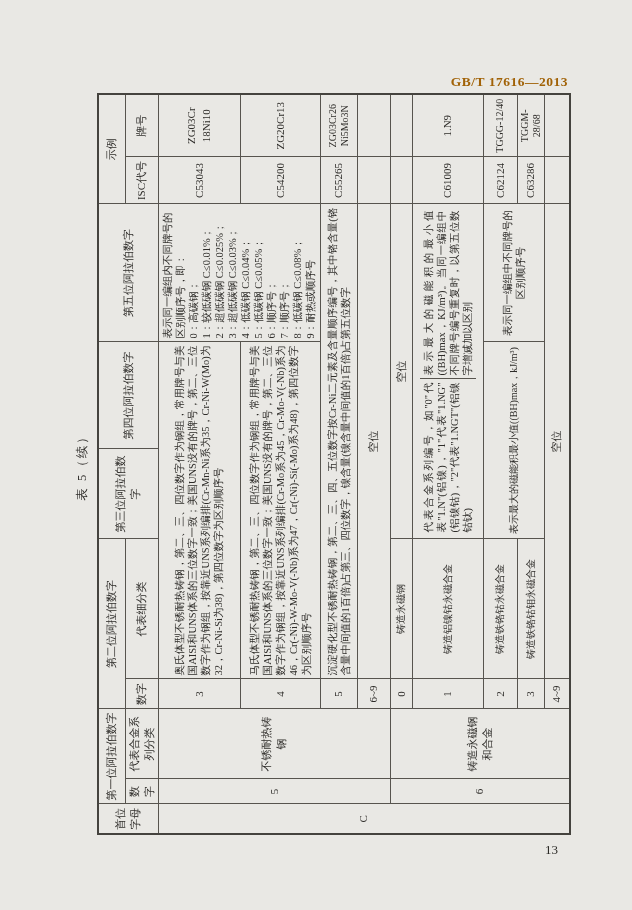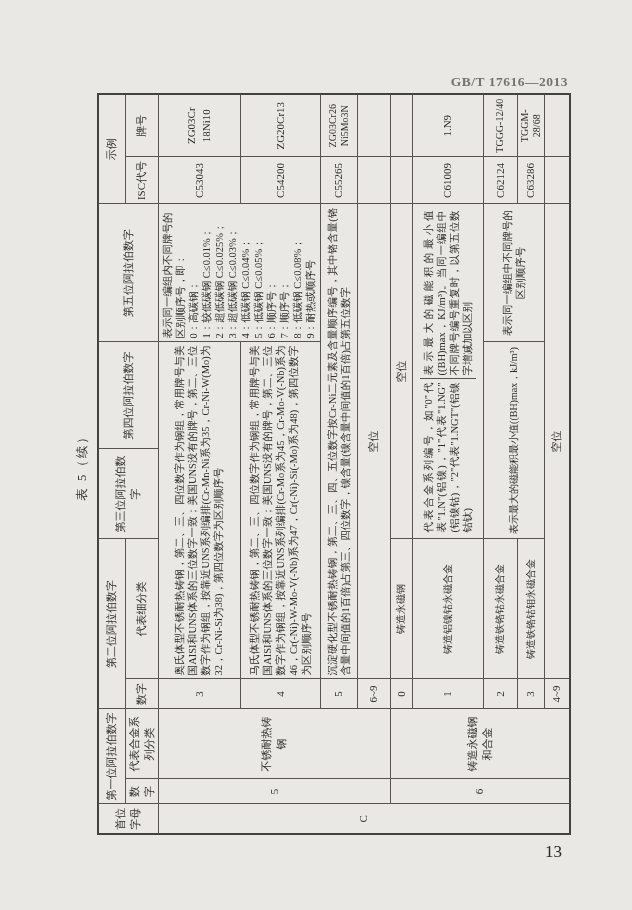--- a/index.html
+++ b/index.html
@@ -4,25 +4,25 @@
 <style>
   html,body{margin:0;padding:0;}
   body{
     width:632px;height:910px;position:relative;overflow:hidden;
     background:#e9e8e4;
     font-family:"Liberation Serif","DejaVu Serif",serif;
     color:#2e2c29;
   }
   .doc-code{
     position:absolute;top:74px;right:64px;
-    font-size:13.5px;font-weight:bold;letter-spacing:.5px;color:#737373;
+    font-size:13.5px;font-weight:bold;letter-spacing:.5px;color:#a16207;
   }
   .page-num{
     position:absolute;top:842px;left:545px;
-    font-size:17px;color:#2a2925;
+    font-size:13px;color:#2a2925;
   }
   
   .rot-wrap{
     position:absolute;left:70px;top:95px;
     width:740px;height:498px;
     transform-origin:0 0;
     transform:rotate(-90deg) translateX(-740px);
   }
   .tbl-title{
     height:27px;line-height:24px;text-align:center;

